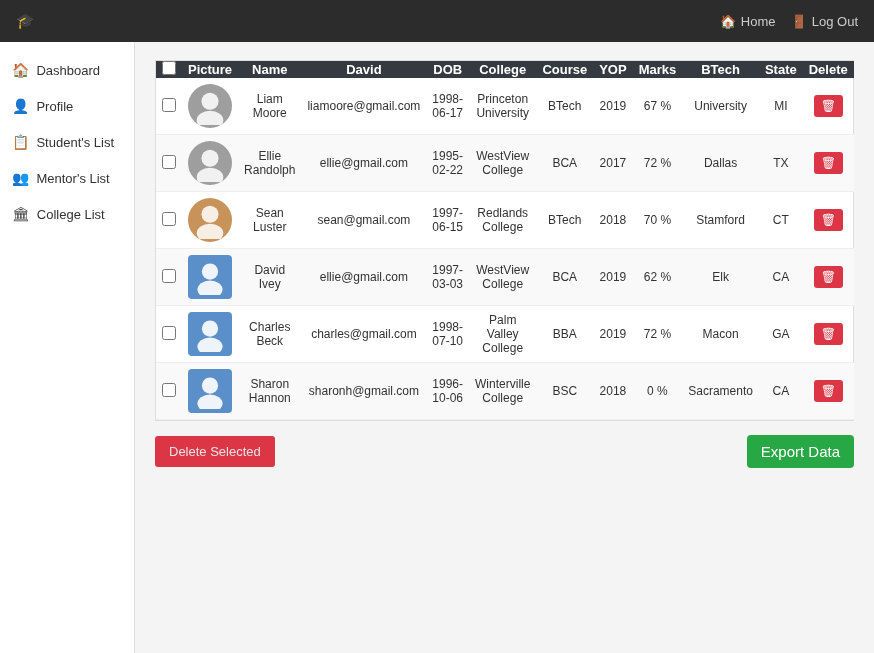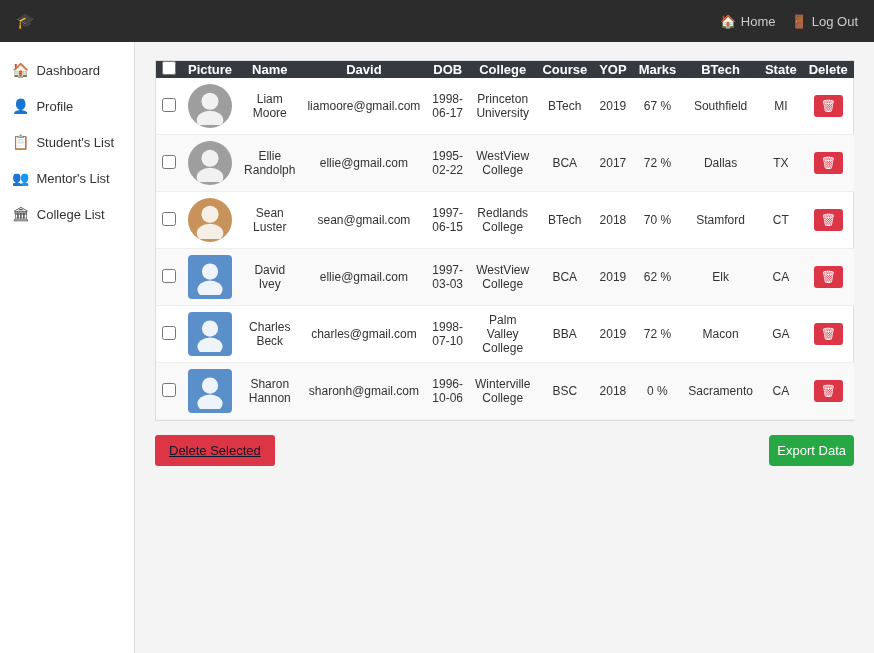--- a/index.html
+++ b/index.html
@@ -140,34 +140,33 @@
 
     
     .bottom-bar {
       display: flex;
       justify-content: space-between;
       align-items: center;
       margin-top: 14px;
     }
     .btn-delete-selected {
       background: #dc3545;
-      color: #0f172a;
+      color: #e5e5e5;
       border: none;
       padding: 8px 14px;
       font-size: 13px;
       cursor: pointer;
       border-radius: 3px;
-      text-decoration: underline;
     }
     .btn-export {
       background: #28a745;
       color: #fff;
       border: none;
-      padding: 8px 8px;
-      font-size: 13px;
+      padding: 8px 14px;
+      font-size: 15px;
       cursor: pointer;
       border-radius: 4px;
     }
 
     
     .th-check { width: 30px; }
     .td-check { width: 30px; }
   </style>
 </head>
 <body>
@@ -245,21 +244,21 @@
       <ellipse cx="20" cy="35" rx="14" ry="10" fill="#fff" opacity="0.85"></ellipse>
     </svg>
   </div></td>
     <td>Liam Moore</td>
     <td>liamoore@gmail.com</td>
     <td>1998-06-17</td>
     <td>Princeton University</td>
     <td>BTech</td>
     <td>2019</td>
     <td>67 %</td>
-    <td>Southfield</td>
+    <td>University</td>
     <td>MI</td>
     <td>
       <button class="delete-btn">🗑</button>
     </td>
   </tr>
             <tr>
     <td class="td-check">
       <input type="checkbox" style="">
     </td>
     <td><div class="avatar-circle" style="background:#9e9e9e;">

